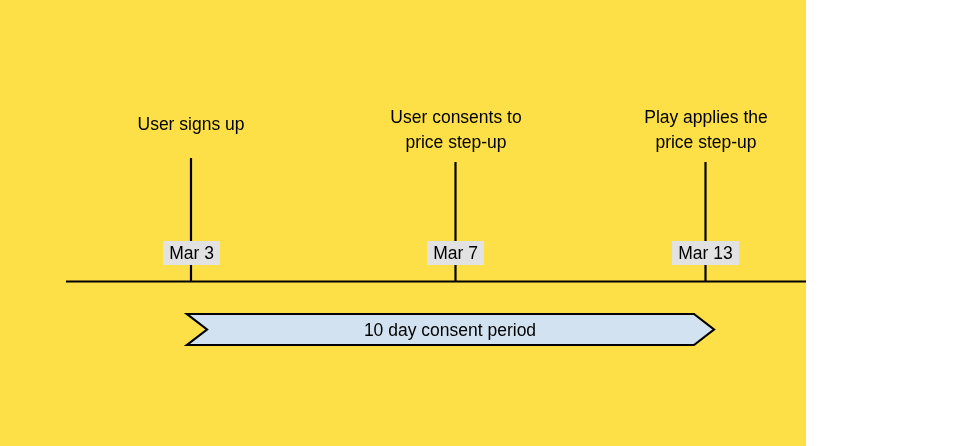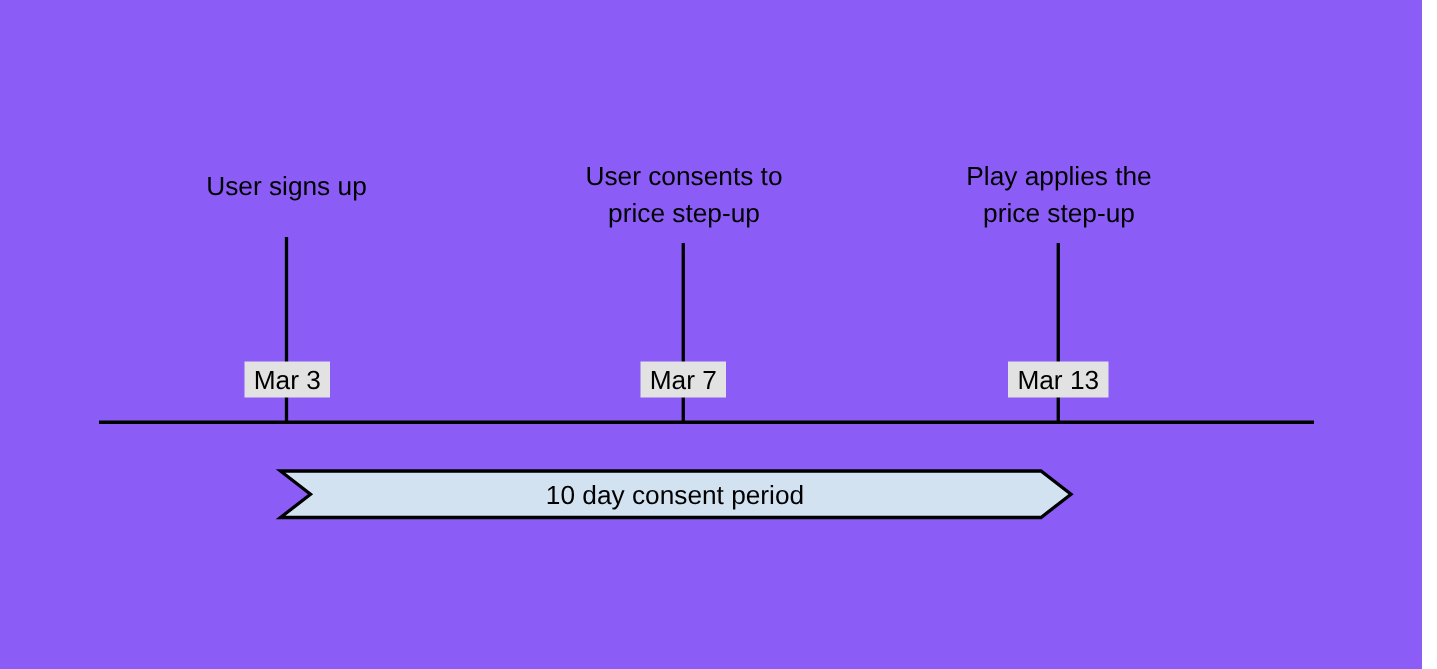--- a/index.html
+++ b/index.html
@@ -7,23 +7,23 @@
     margin: 0;
     padding: 0;
     background: #ffffff;
   }
   body {
     font-family: "Liberation Sans", sans-serif;
     color: #000000;
   }
   #canvas {
     position: relative;
-    width: 948px;
+    width: 806px;
     height: 446px;
-    background: #8b5cf6;
+    background: #fde047;
     overflow: hidden;
   }
   svg.diagram {
     position: absolute;
     left: 0;
     top: 0;
     width: 958px;
     height: 446px;
     display: block;
   }

